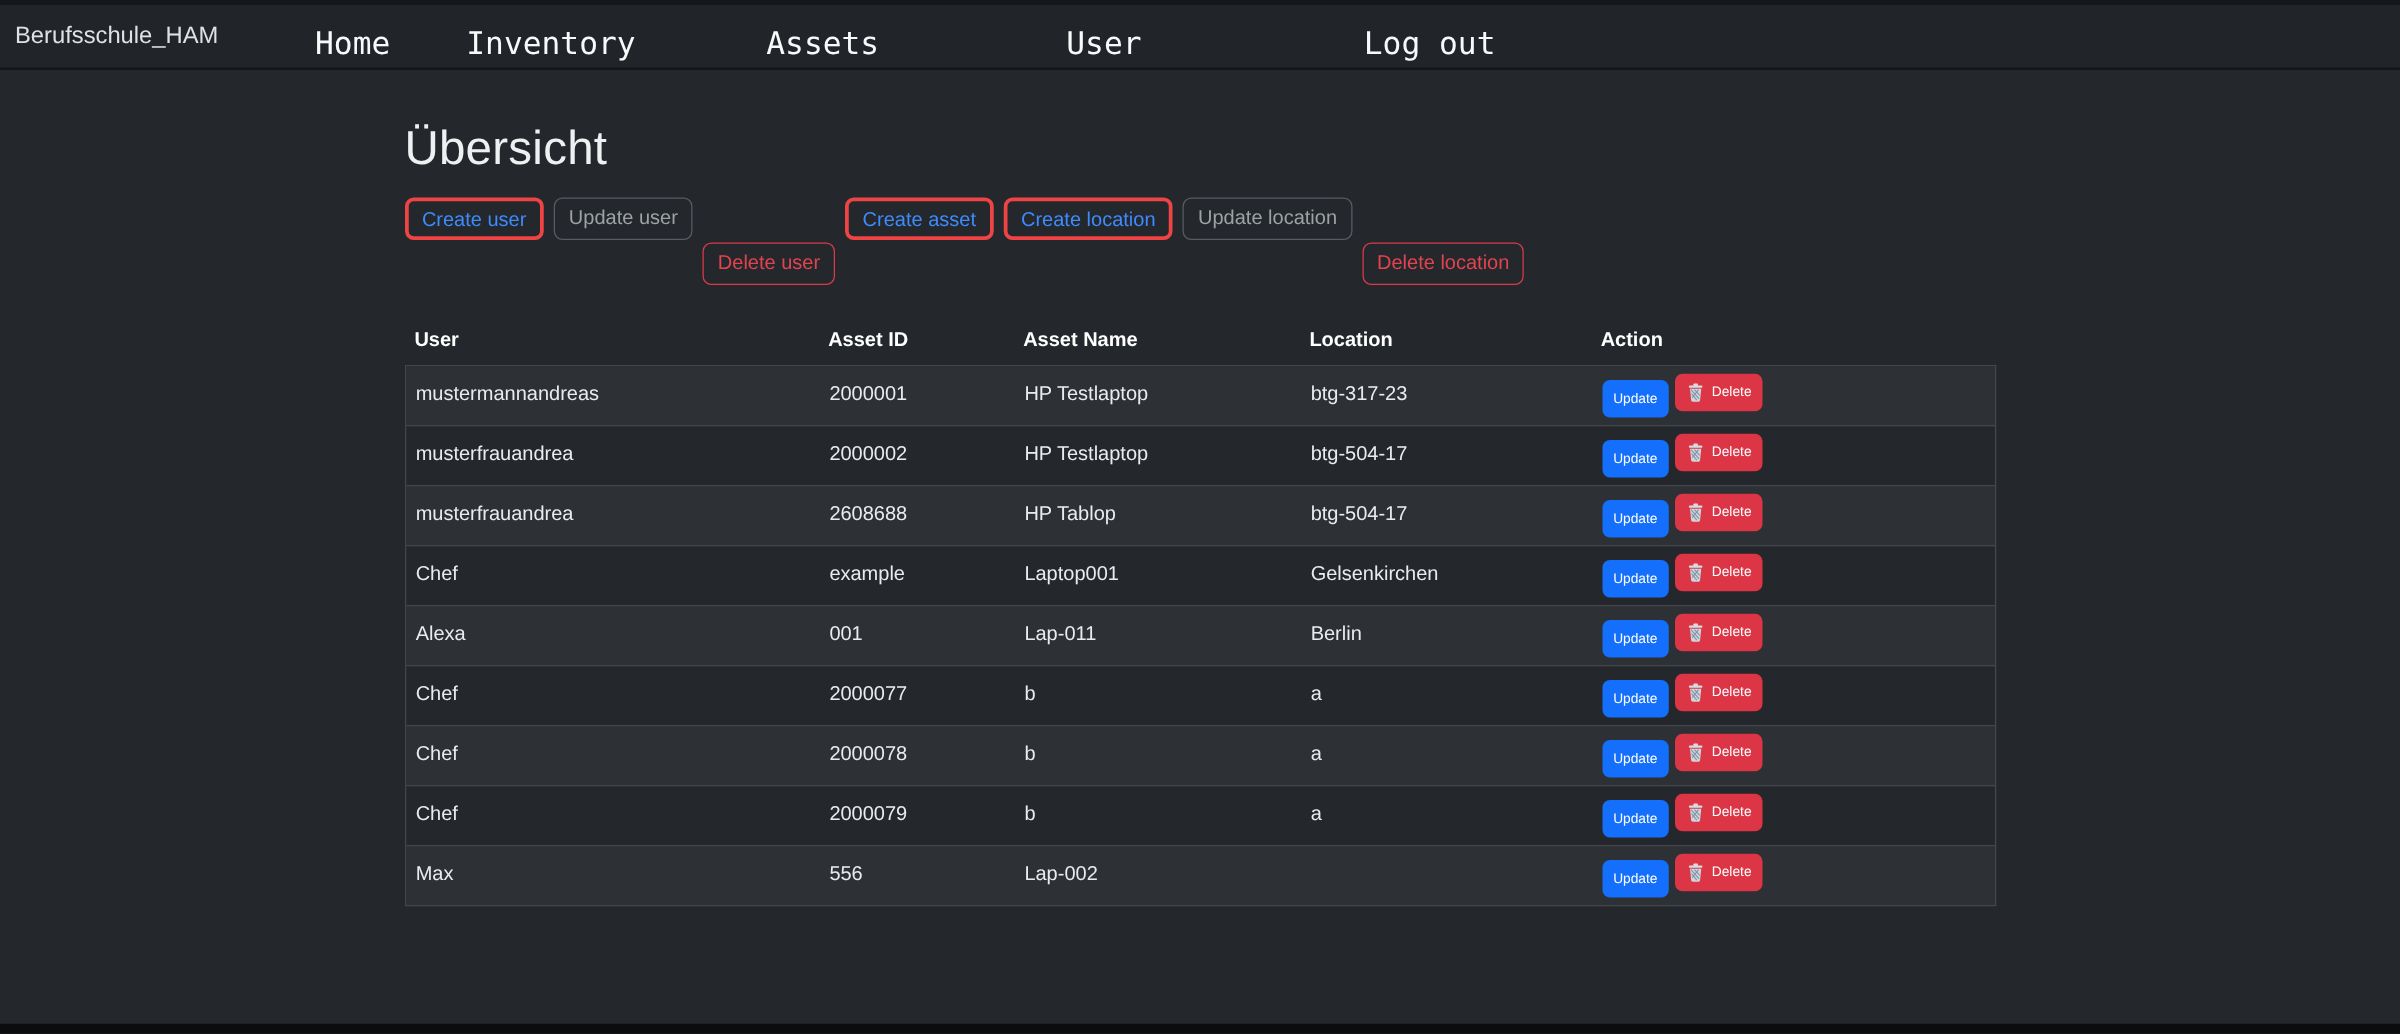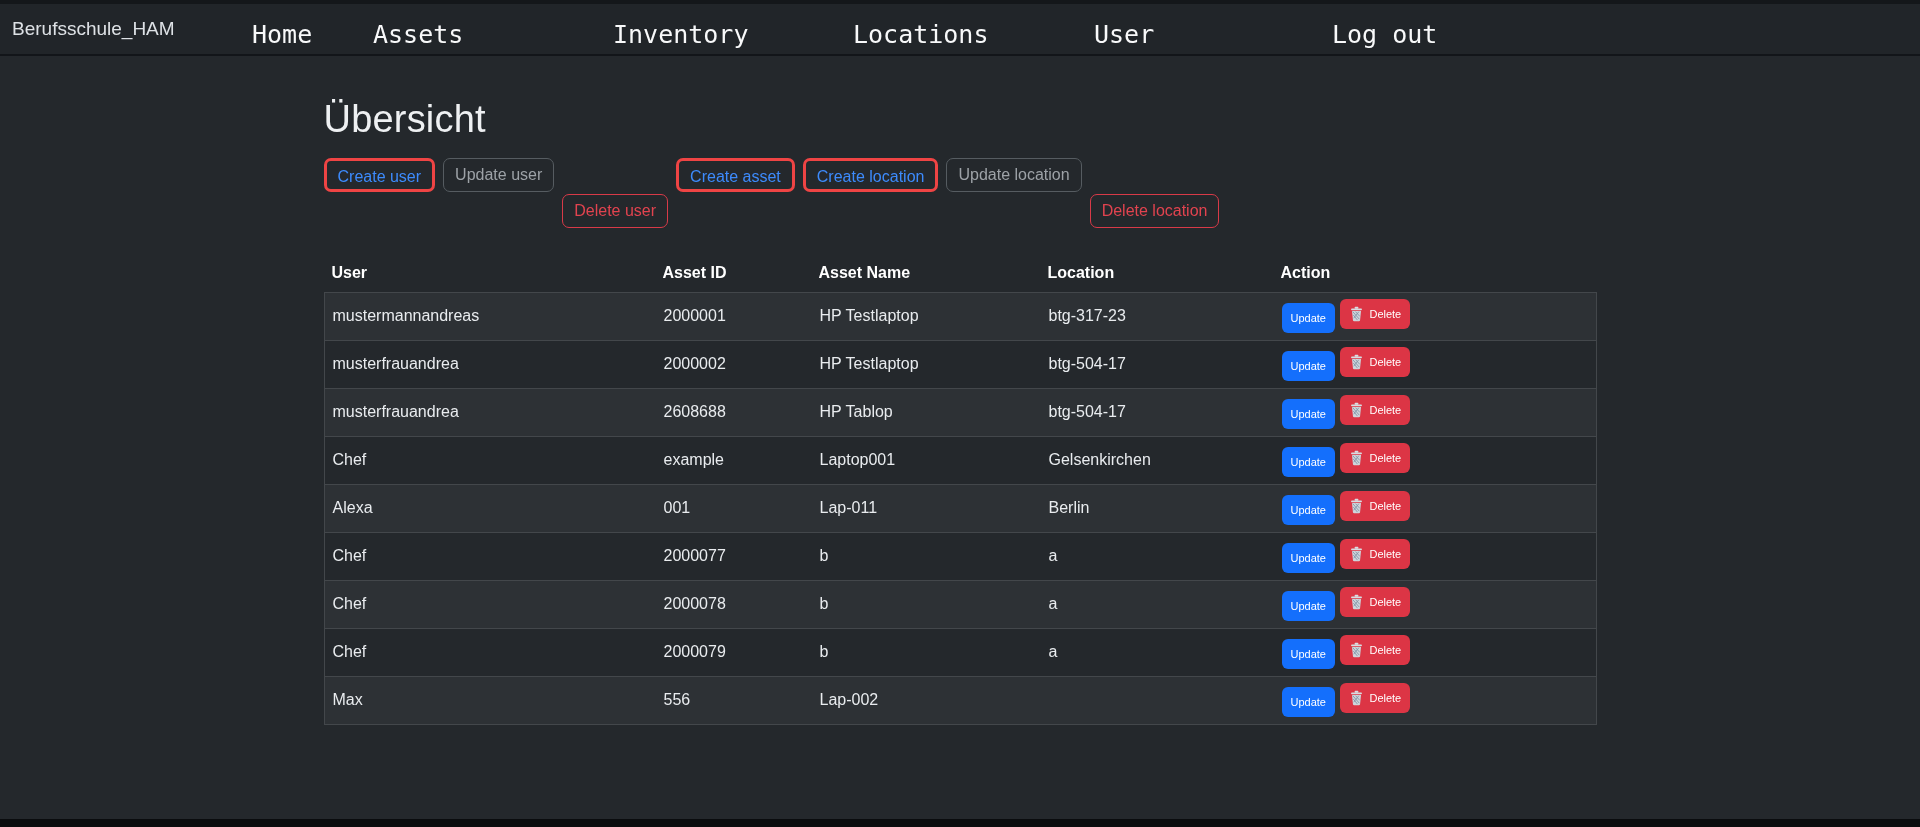--- a/index.html
+++ b/index.html
@@ -98,28 +98,25 @@
 
 <div class="screen">
   <div class="top-strip"></div>
 
   <nav class="navbar">
     <span class="brand">Berufsschule_HAM</span>
     <div class="nav-items">
       <div class="nav-slot s1">
           <a class="nav-link">Home</a>
         </div>
+      <div class="nav-slot s2">
+          <a class="nav-link">Inventory</a>
+        </div>
       <div class="nav-slot s3">
           <a class="nav-link">Assets</a>
-        </div>
-      <div class="nav-slot s2">
-          <a class="nav-link">Inventory</a>
-        </div>
-      <div class="nav-slot s4">
-          <a class="nav-link">Locations</a>
         </div>
       <div class="nav-slot s5">
           <a class="nav-link">User</a>
         </div>
       <div class="nav-slot s6">
           <a class="nav-link">Log out</a>
         </div>
     </div>
   </nav>
 

